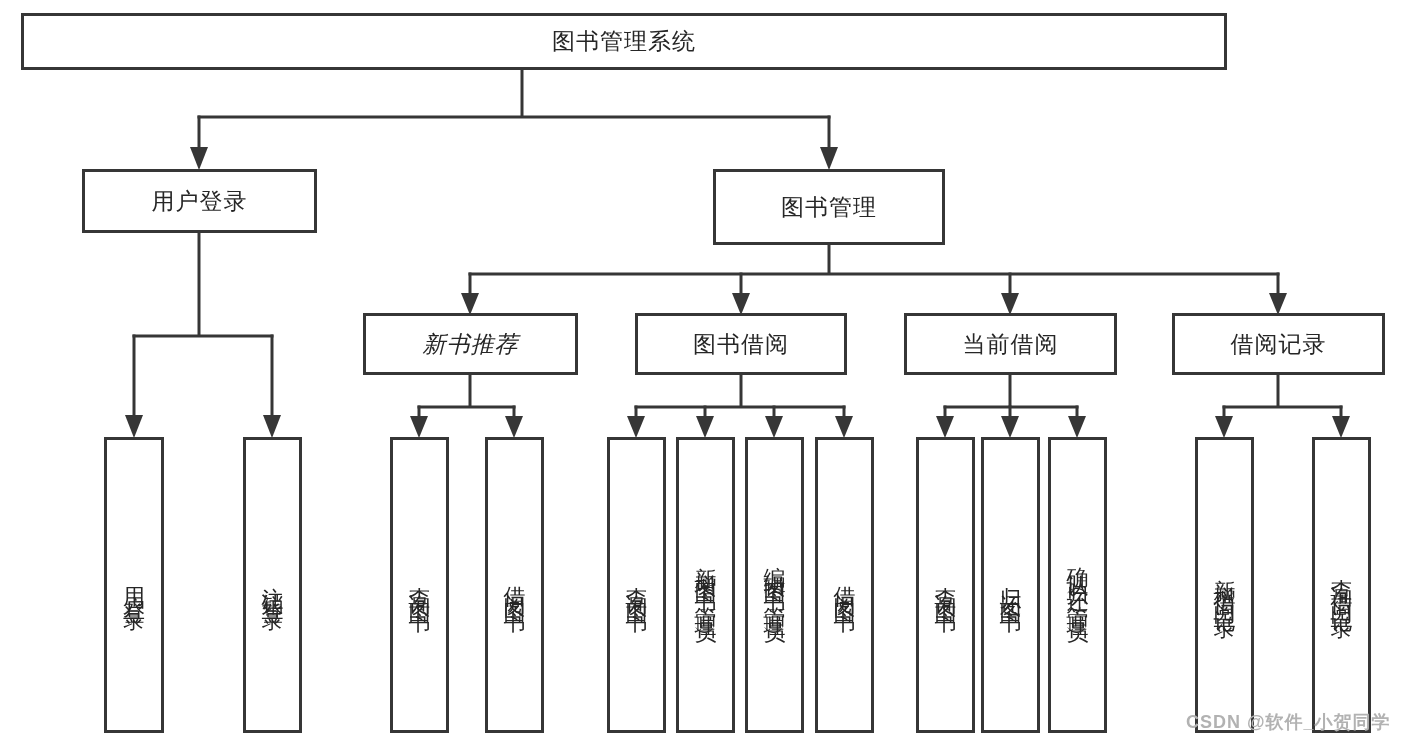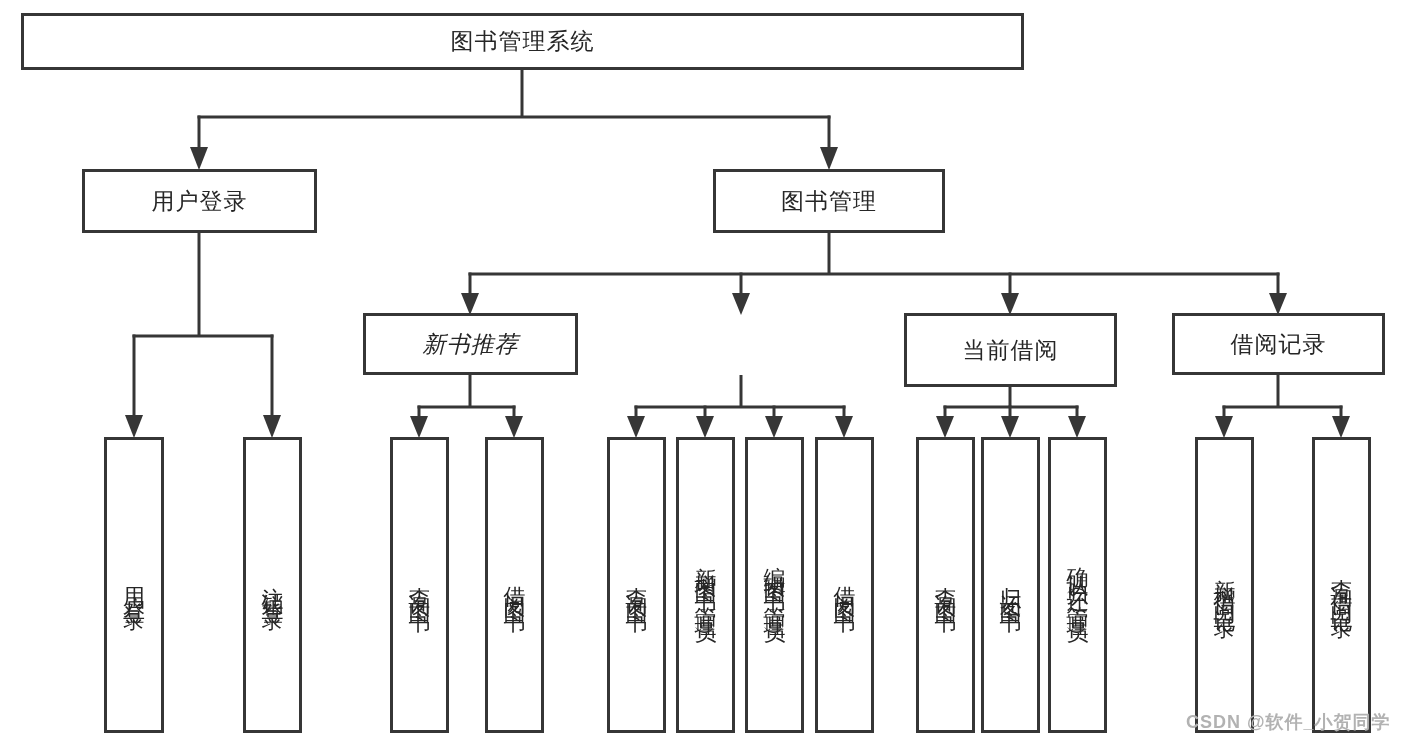--- a/index.html
+++ b/index.html
@@ -112,27 +112,28 @@
       <polygon points="765,416 783,416 774,438"></polygon>
       <polygon points="835,416 853,416 844,438"></polygon>
       <polygon points="936,416 954,416 945,438"></polygon>
       <polygon points="1001,416 1019,416 1010,438"></polygon>
       <polygon points="1068,416 1086,416 1077,438"></polygon>
       <polygon points="1215,416 1233,416 1224,438"></polygon>
       <polygon points="1332,416 1350,416 1341,438"></polygon>
     </g>
   </svg>
 
-  <div class="node node-h" style="left:21px; top:13px; width:1003px; height:57px;">图书管理系统</div>
+  <div class="node node-h" style="left:21px; top:13px; width:1206px; height:57px;">图书管理系统</div>
 
   <div class="node node-h" style="left:82px; top:169px; width:235px; height:64px;">用户登录</div>
-  <div class="node node-h" style="left:713px; top:169px; width:232px; height:64px;">图书管理</div>
+  <div class="node node-h" style="left:713px; top:169px; width:232px; height:76px;">图书管理</div>
 
   <div class="node node-h" style="left:363px; top:313px; width:215px; height:62px;font-style:italic;">新书推荐</div>
-  <div class="node node-h" style="left:904px; top:313px; width:213px; height:74px;">当前借阅</div>
+  <div class="node node-h" style="left:635px; top:313px; width:212px; height:62px;">图书借阅</div>
+  <div class="node node-h" style="left:904px; top:313px; width:213px; height:62px;">当前借阅</div>
   <div class="node node-h" style="left:1172px; top:313px; width:213px; height:62px;">借阅记录</div>
 
   <div class="node node-v" style="left:104px; top:437px; width:60px; height:296px;">用户登录</div>
   <div class="node node-v" style="left:243px; top:437px; width:59px; height:296px;">注销登录</div>
 
   <div class="node node-v" style="left:390px; top:437px; width:59px; height:296px;">查询图书</div>
   <div class="node node-v" style="left:485px; top:437px; width:59px; height:296px;">借阅图书</div>
 
   <div class="node node-v" style="left:607px; top:437px; width:59px; height:296px;">查询图书</div>
   <div class="node node-v" style="left:676px; top:437px; width:59px; height:296px;">新增图书（管理员）</div>

